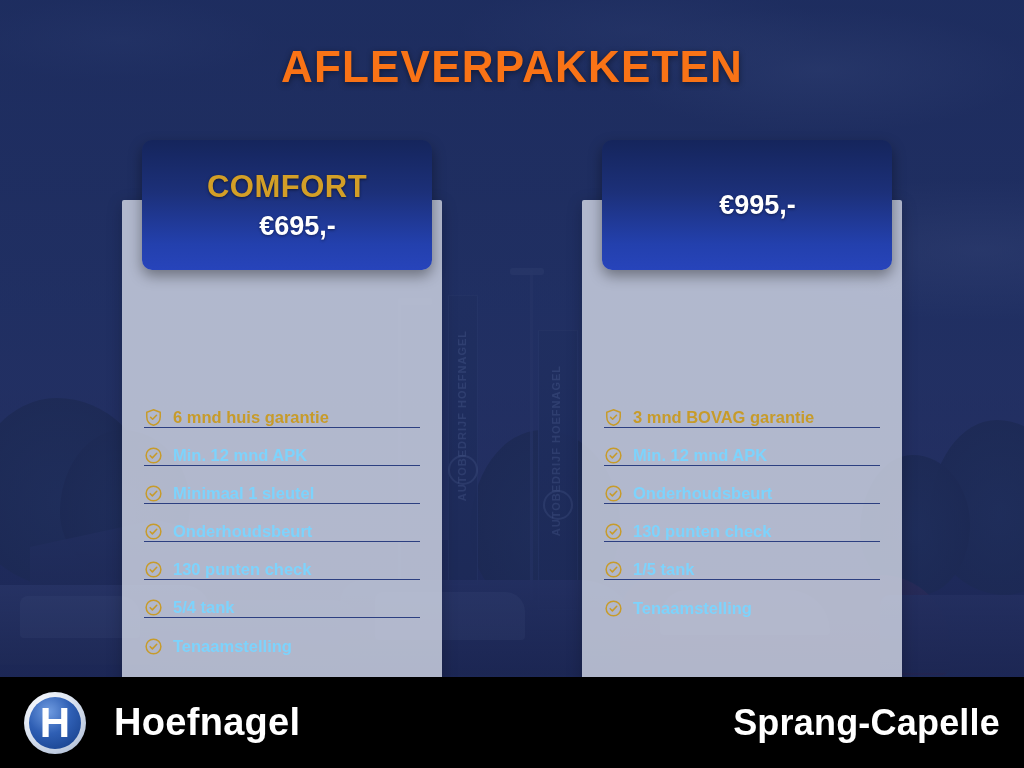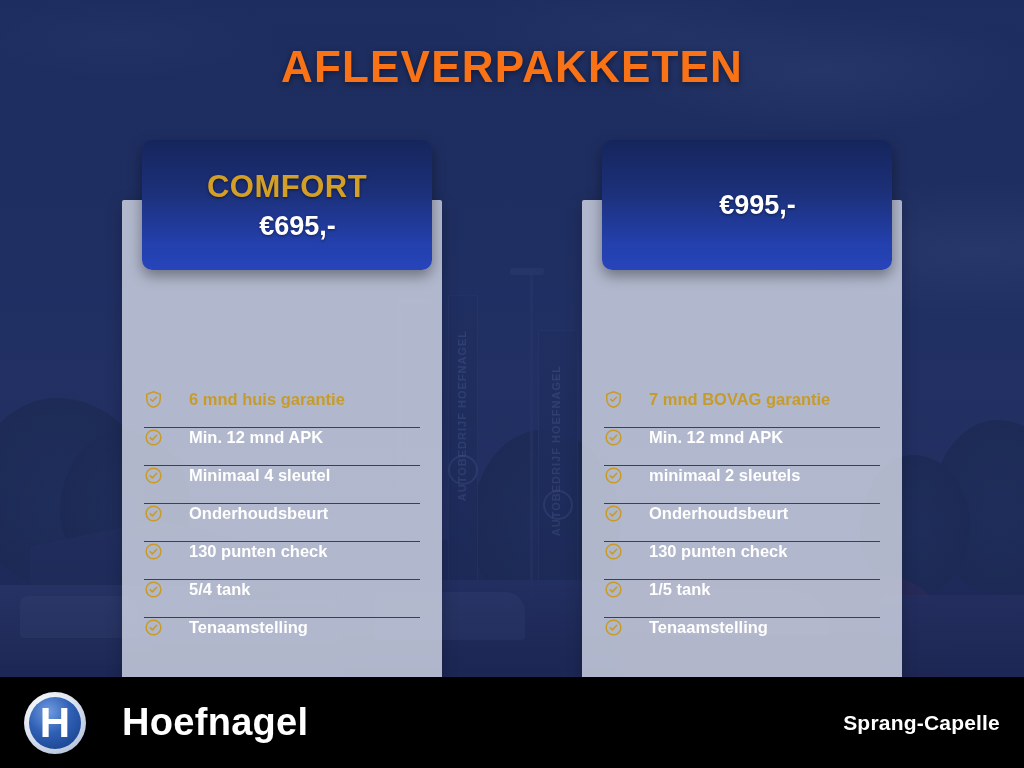--- a/index.html
+++ b/index.html
@@ -196,29 +196,29 @@
   .feature-list {
     position: absolute;
     left: 10px; top: 60px;
     width: 320px;
     padding: 190px 22px 0 22px;
     z-index: 2;
   }
 
   .feature {
     display: flex;
-    align-items: flex-start;
-    gap: 26px;
+    align-items: flex-end;
+    gap: 10px;
     height: 38px;
     border-bottom: 1px solid #2c3f80;
   }
   .feature:last-child { border-bottom: none; }
 
   .feature-text {
-    color: #ffffff;
+    color: #7dd3fc;
     font-size: 16.5px;
     font-weight: bold;
     white-space: nowrap;
   }
   .feature.highlight .feature-text { color: #c79b2a; }
 
   .ficon { flex: 0 0 auto; width: 19px; height: 19px; display: block; }
 
   
   .footer {
@@ -251,26 +251,26 @@
     color: #ffffff;
     font-size: 42px;
     font-weight: bold;
     line-height: 1;
     font-family: "Liberation Sans", sans-serif;
   }
   .brand {
     color: #ffffff;
     font-size: 38px;
     font-weight: bold;
-    margin-left: 36px;
+    margin-left: 28px;
     letter-spacing: .3px;
   }
   .location {
     color: #ffffff;
-    font-size: 21px;
+    font-size: 36px;
     font-weight: bold;
     margin-left: auto;
     margin-right: 24px;
     letter-spacing: .2px;
   }
 </style>
 </head>
 <body>
 
 <div id="stage">
@@ -347,21 +347,21 @@
           <span class="feature-text">Min. 12 mnd APK</span>
         </div>
 
         <div class="feature">
           <span class="ficon">
             <svg viewBox="0 0 24 24" width="19" height="19">
               <circle cx="12" cy="12" r="9.3" fill="none" stroke="#c79b2a" stroke-width="1.9"></circle>
               <path d="M7.8 12.2 l2.8 2.8 l5.5 -5.8" fill="none" stroke="#c79b2a" stroke-width="1.9" stroke-linecap="round" stroke-linejoin="round"></path>
             </svg>
           </span>
-          <span class="feature-text">Minimaal 4 sleutel</span>
+          <span class="feature-text">Minimaal 1 sleutel</span>
         </div>
 
         <div class="feature">
           <span class="ficon">
             <svg viewBox="0 0 24 24" width="19" height="19">
               <circle cx="12" cy="12" r="9.3" fill="none" stroke="#c79b2a" stroke-width="1.9"></circle>
               <path d="M7.8 12.2 l2.8 2.8 l5.5 -5.8" fill="none" stroke="#c79b2a" stroke-width="1.9" stroke-linecap="round" stroke-linejoin="round"></path>
             </svg>
           </span>
           <span class="feature-text">Onderhoudsbeurt</span>
@@ -410,42 +410,33 @@
 
       <div class="feature-list">
 
         <div class="feature highlight">
           <span class="ficon">
             <svg viewBox="0 0 24 24" width="19" height="19">
               <path d="M12 2.2 L20.5 5.3 V11 c0 5.4 -3.6 9.4 -8.5 10.8 C7.1 20.4 3.5 16.4 3.5 11 V5.3 Z" fill="none" stroke="#c79b2a" stroke-width="1.9"></path>
               <path d="M8.3 11.7 l2.6 2.6 l4.9 -5.1" fill="none" stroke="#c79b2a" stroke-width="1.9" stroke-linecap="round" stroke-linejoin="round"></path>
             </svg>
           </span>
-          <span class="feature-text">7 mnd BOVAG garantie</span>
+          <span class="feature-text">3 mnd BOVAG garantie</span>
         </div>
 
         <div class="feature">
           <span class="ficon">
             <svg viewBox="0 0 24 24" width="19" height="19">
               <circle cx="12" cy="12" r="9.3" fill="none" stroke="#c79b2a" stroke-width="1.9"></circle>
               <path d="M7.8 12.2 l2.8 2.8 l5.5 -5.8" fill="none" stroke="#c79b2a" stroke-width="1.9" stroke-linecap="round" stroke-linejoin="round"></path>
             </svg>
           </span>
           <span class="feature-text">Min. 12 mnd APK</span>
         </div>
 
-        <div class="feature">
-          <span class="ficon">
-            <svg viewBox="0 0 24 24" width="19" height="19">
-              <circle cx="12" cy="12" r="9.3" fill="none" stroke="#c79b2a" stroke-width="1.9"></circle>
-              <path d="M7.8 12.2 l2.8 2.8 l5.5 -5.8" fill="none" stroke="#c79b2a" stroke-width="1.9" stroke-linecap="round" stroke-linejoin="round"></path>
-            </svg>
-          </span>
-          <span class="feature-text">minimaal 2 sleutels</span>
-        </div>
 
         <div class="feature">
           <span class="ficon">
             <svg viewBox="0 0 24 24" width="19" height="19">
               <circle cx="12" cy="12" r="9.3" fill="none" stroke="#c79b2a" stroke-width="1.9"></circle>
               <path d="M7.8 12.2 l2.8 2.8 l5.5 -5.8" fill="none" stroke="#c79b2a" stroke-width="1.9" stroke-linecap="round" stroke-linejoin="round"></path>
             </svg>
           </span>
           <span class="feature-text">Onderhoudsbeurt</span>
         </div>

